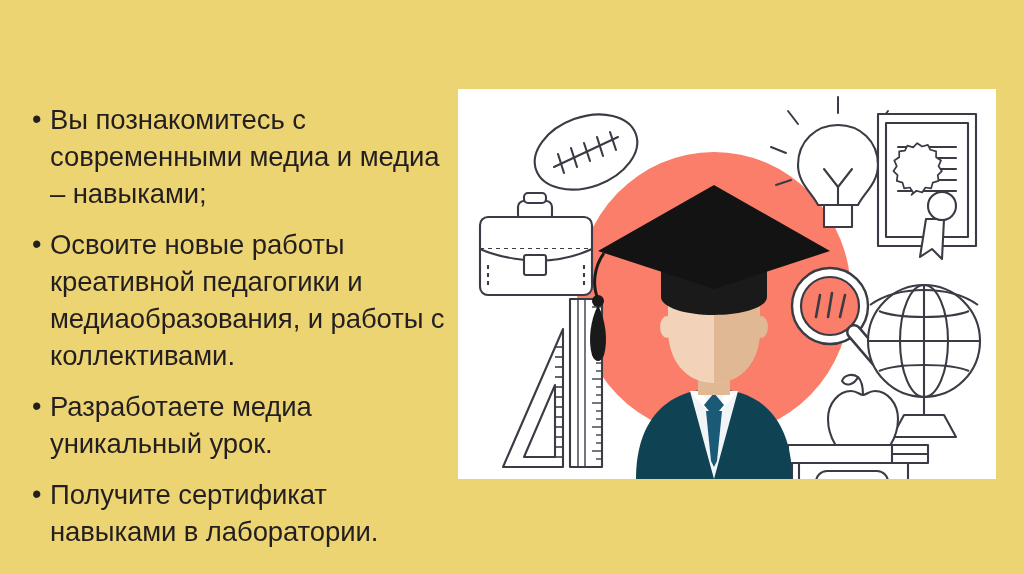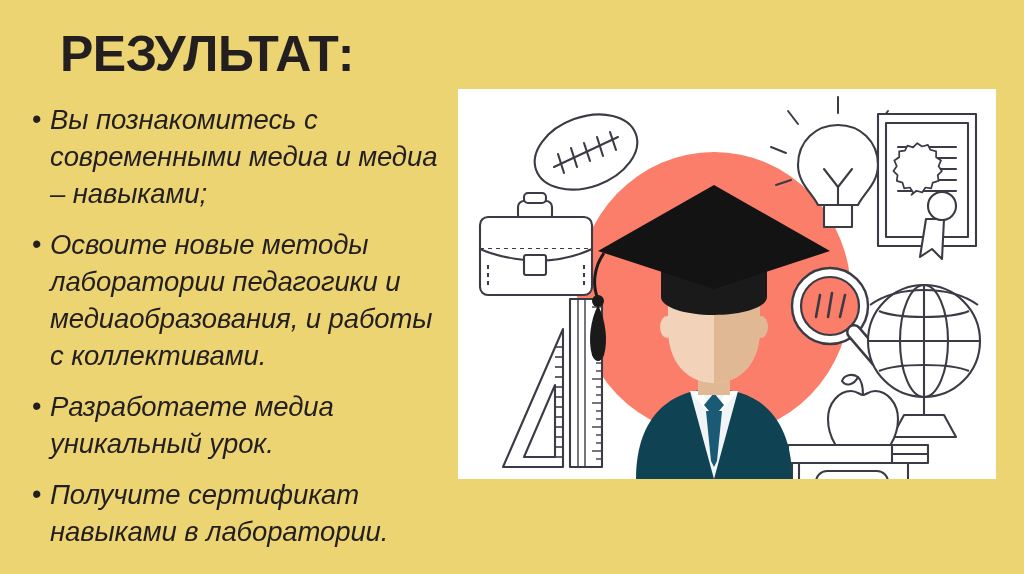--- a/index.html
+++ b/index.html
@@ -56,21 +56,20 @@
     line-height: 37px;
     color: #231F20;
     text-align: left;
   }
   .bullet-text {
     flex: 1 1 auto;
     font-size: 27.5px;
     line-height: 37px;
     color: #231F20;
     letter-spacing: -0.1px;
-    font-style: italic;
   }
 
   
   #illustration-panel {
     position: absolute;
     left: 458px;
     top: 89px;
     width: 538px;
     height: 390px;
     background: #FFFFFF;
@@ -79,32 +78,31 @@
     display: block;
     width: 538px;
     height: 390px;
   }
 </style>
 </head>
 <body>
 
 <div id="slide">
 
-  <div id="title">РЕЗУЛЬТАТ:</div>
 
   <div id="bullets">
 
     <div class="bullet-item">
       <span class="bullet-dot">•</span>
       <span class="bullet-text">Вы познакомитесь с современными медиа и медиа – навыками;</span>
     </div>
 
     <div class="bullet-item">
       <span class="bullet-dot">•</span>
-      <span class="bullet-text">Освоите новые методы лаборатории педагогики и медиаобразования, и работы с коллективами.</span>
+      <span class="bullet-text">Освоите новые работы креативной педагогики и медиаобразования, и работы с коллективами.</span>
     </div>
 
     <div class="bullet-item">
       <span class="bullet-dot">•</span>
       <span class="bullet-text">Разработаете медиа уникальный урок.</span>
     </div>
 
     <div class="bullet-item">
       <span class="bullet-dot">•</span>
       <span class="bullet-text">Получите сертификат навыками в лаборатории.</span>

